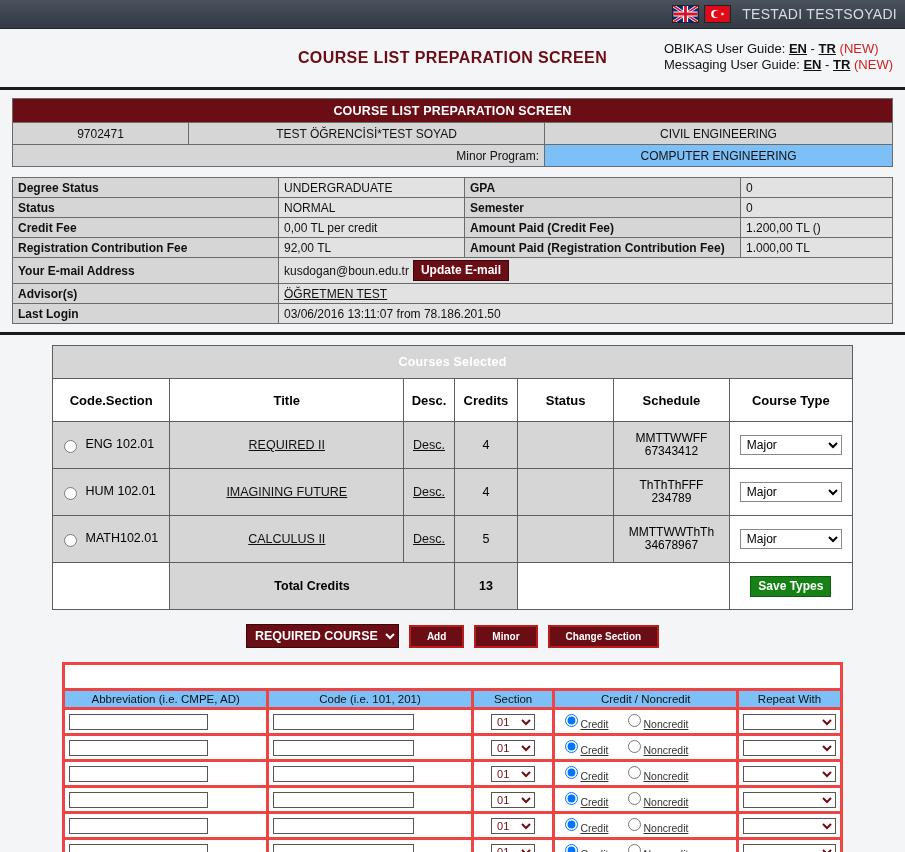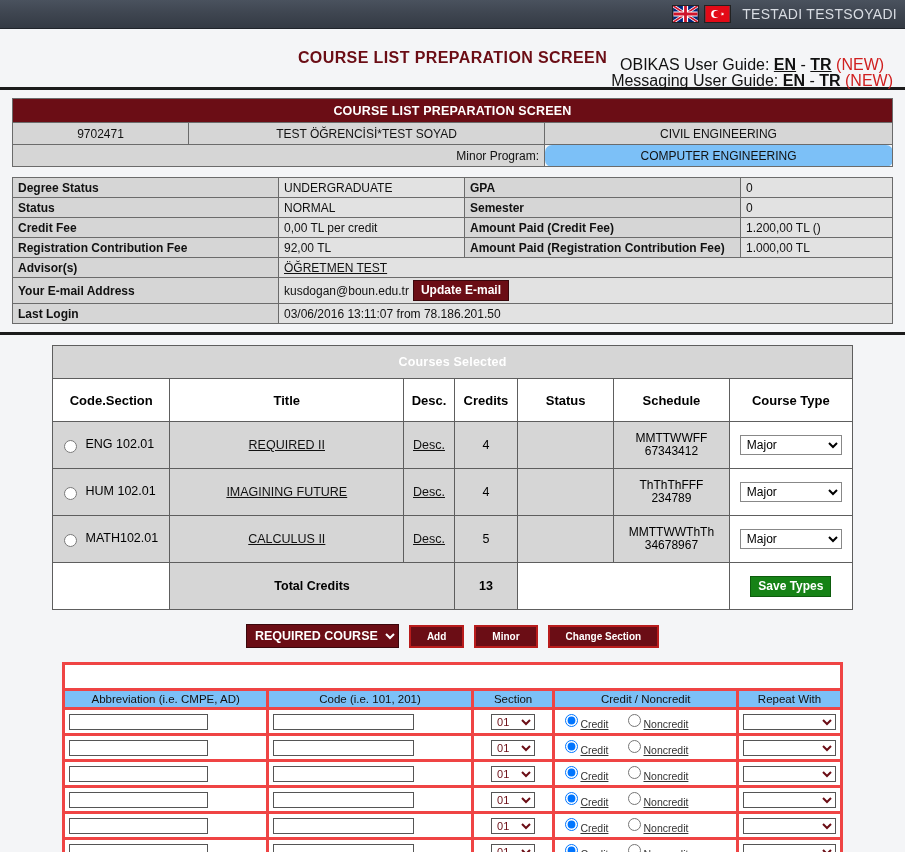--- a/index.html
+++ b/index.html
@@ -61,23 +61,23 @@
     top: 20px;
     text-align: center;
     color: #6b0d15;
     font-size: 16px;
     font-weight: bold;
     letter-spacing: .4px;
   }
   .guides {
     position: absolute;
     right: 12px;
-    top: 28px;
-    text-align: center;
-    font-size: 16px;
+    top: 12px;
+    text-align: left;
+    font-size: 13px;
     color: #111;
     line-height: 16px;
   }
   .guides a { color:#111; text-decoration: underline; font-weight:bold;}
   .guides .new { color:#d02020; }
 
   
   table.grid {
     border-collapse: collapse;
     width: 100%;
@@ -92,21 +92,21 @@
   .maroon-head {
     background: #6b0d15;
     color: #fff;
     font-weight: bold;
     text-align: center;
     font-size: 12.5px;
     letter-spacing: .2px;
     padding: 3px 5px !important;
   }
   .grey { background:#d6d6d6; }
-  .blue { background:#7cc0f7; text-align:center;border-radius:7px; }
+  .blue { background:#7cc0f7; text-align:center; }
   .ctr { text-align:center; }
 
   
   .idblock {
     margin: 8px 12px 0 12px;
   }
   .idblock td { height: 17px; }
 
   
   .infoblock { margin: 10px 12px 0 12px; }
@@ -334,32 +334,32 @@
         <td class="lbl2">Amount Paid (Credit Fee)</td>
         <td class="val">1.200,00 TL ()</td>
       </tr>
       <tr>
         <td class="lbl">Registration Contribution Fee</td>
         <td class="val">92,00 TL</td>
         <td class="lbl2">Amount Paid (Registration Contribution Fee)</td>
         <td class="val">1.000,00 TL</td>
       </tr>
       <tr>
-        <td class="lbl">Advisor(s)</td>
-        <td class="val-left" colspan="3">
-          <a href="#" class="plain">ÖĞRETMEN TEST</a>
-        </td>
-      </tr>
-      <tr>
         <td class="lbl">Your E-mail Address</td>
         <td class="email-cell" colspan="3">
           <span class="email-inner">
             <span class="email-text">kusdogan@boun.edu.tr</span>
             <button class="btn-maroon">Update E-mail</button>
           </span>
+        </td>
+      </tr>
+      <tr>
+        <td class="lbl">Advisor(s)</td>
+        <td class="val-left" colspan="3">
+          <a href="#" class="plain">ÖĞRETMEN TEST</a>
         </td>
       </tr>
       <tr>
         <td class="lbl">Last Login</td>
         <td class="val-left" colspan="3">03/06/2016 13:11:07 from 78.186.201.50</td>
       </tr>
     </tbody>
       </table>
   </div>
 

